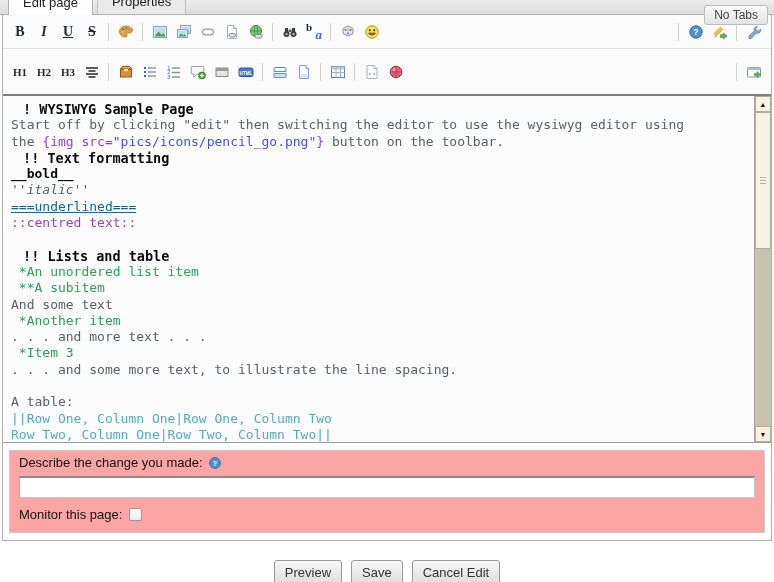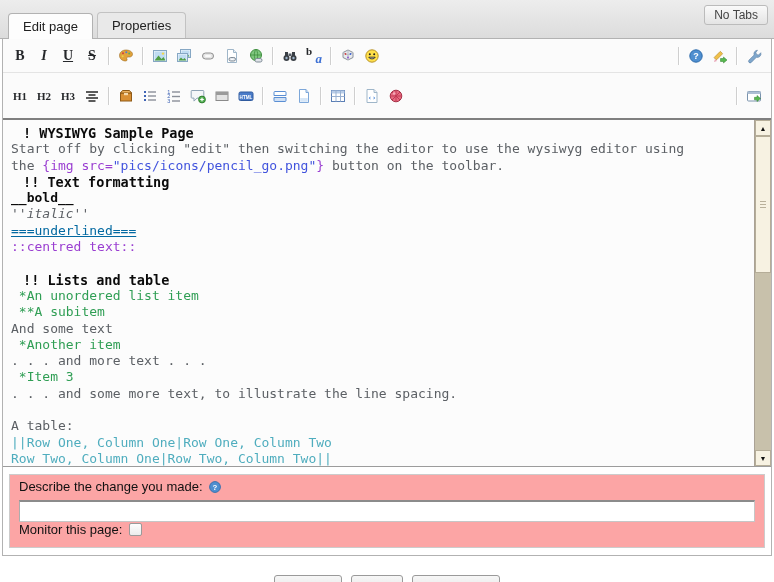--- a/index.html
+++ b/index.html
@@ -1,20 +1,20 @@
 <!DOCTYPE html>
 <html><head>
 <meta charset="utf-8">
 <style>
   * { box-sizing: border-box; margin: 0; padding: 0; }
   html,body { width: 774px; height: 582px; background: #fff; overflow: hidden;
     font-family: "Liberation Sans", sans-serif; }
 
   
-  .tabbar { position: relative; height: 39px; background: linear-gradient(#ededed,#dcdcdc);
+  .tabbar { position: relative; height: 15px; background: linear-gradient(#ededed,#dcdcdc);
     border-bottom: 1px solid #b2b2b2; display: flex; align-items: flex-end; padding-left: 8px; }
   .tab { font-size: 13px; color: #222; padding: 5px 14px 5px; border: 1px solid #b2b2b2;
     border-bottom: none; border-radius: 4px 4px 0 0; margin-right: 4px; cursor: default; }
   .tab.active { background: #fdfdfd; position: relative; top: 1px; }
   .tab.inactive { background: #e9e9e9; border-color: #c2c2c2; }
   .notabs { position: absolute; right: 6px; top: 5px; font-size: 12px; color: #444;
     background: linear-gradient(#fafafa,#e4e4e4); border: 1px solid #bbb; border-radius: 3px;
     padding: 2px 9px; }
 
   
@@ -67,21 +67,21 @@
   .grip { position: absolute; left: 4px; right: 4px; top: 50%; margin-top: -4px; }
   .grip i { display: block; height: 1px; background: #b9b19b; margin-bottom: 2px; }
 
   
   .footerbox { margin: 7px 6px 7px 6px; border: 1px solid #ccc; padding: 4px 9px 10px; background: #fca5a5; }
   .flabel { font-size: 13px; color: #111; display: flex; align-items: center; gap: 5px; }
   .flabel svg { width: 14px; height: 14px; }
   .change-input { width: 100%; height: 22px; margin-top: 6px; background: #fff;
     border: 1px solid #c6c6c6; border-top: 2px solid #8b8b8b; border-left-color: #adadad;
     font-size: 13px; padding: 0 4px; outline: none; }
-  .monitor { display: flex; align-items: center; gap: 7px; font-size: 13px; color: #111; }
+  .monitor { margin-top: 9px; display: flex; align-items: center; gap: 7px; font-size: 13px; color: #111; }
   .checkbox { width: 13px; height: 13px; border: 1px solid #9a9a9a; border-radius: 2px;
     background: linear-gradient(#fdfdfd,#ececec); cursor: pointer; }
 
   
   .btnrow { display: flex; justify-content: center; gap: 9px; margin-top: 19px; }
   .btn { font-size: 13px; color: #333; padding: 4px 10px; border: 1px solid #9a9a9a;
     border-radius: 3px; background: linear-gradient(#f7f7f7,#dddddd); cursor: pointer; }
 </style>
 </head>
 <body>

